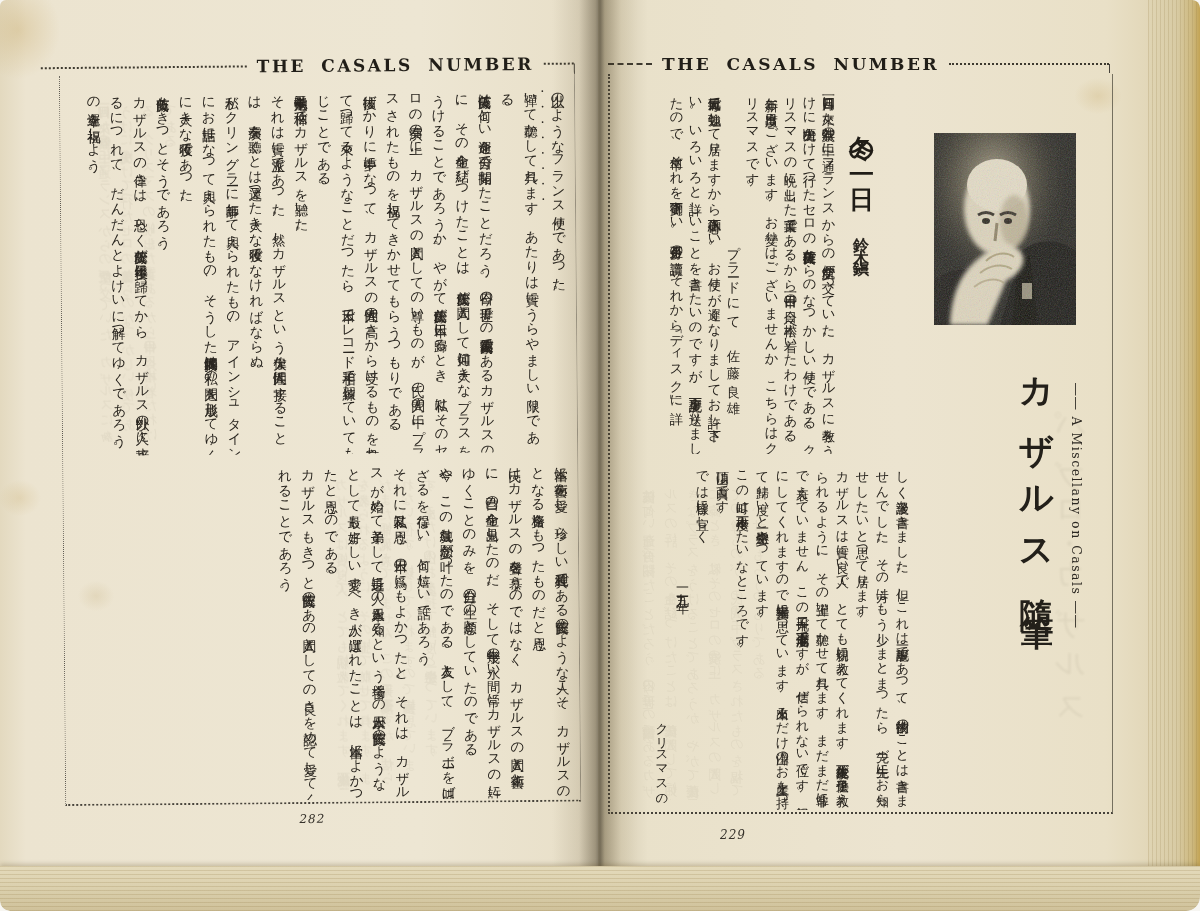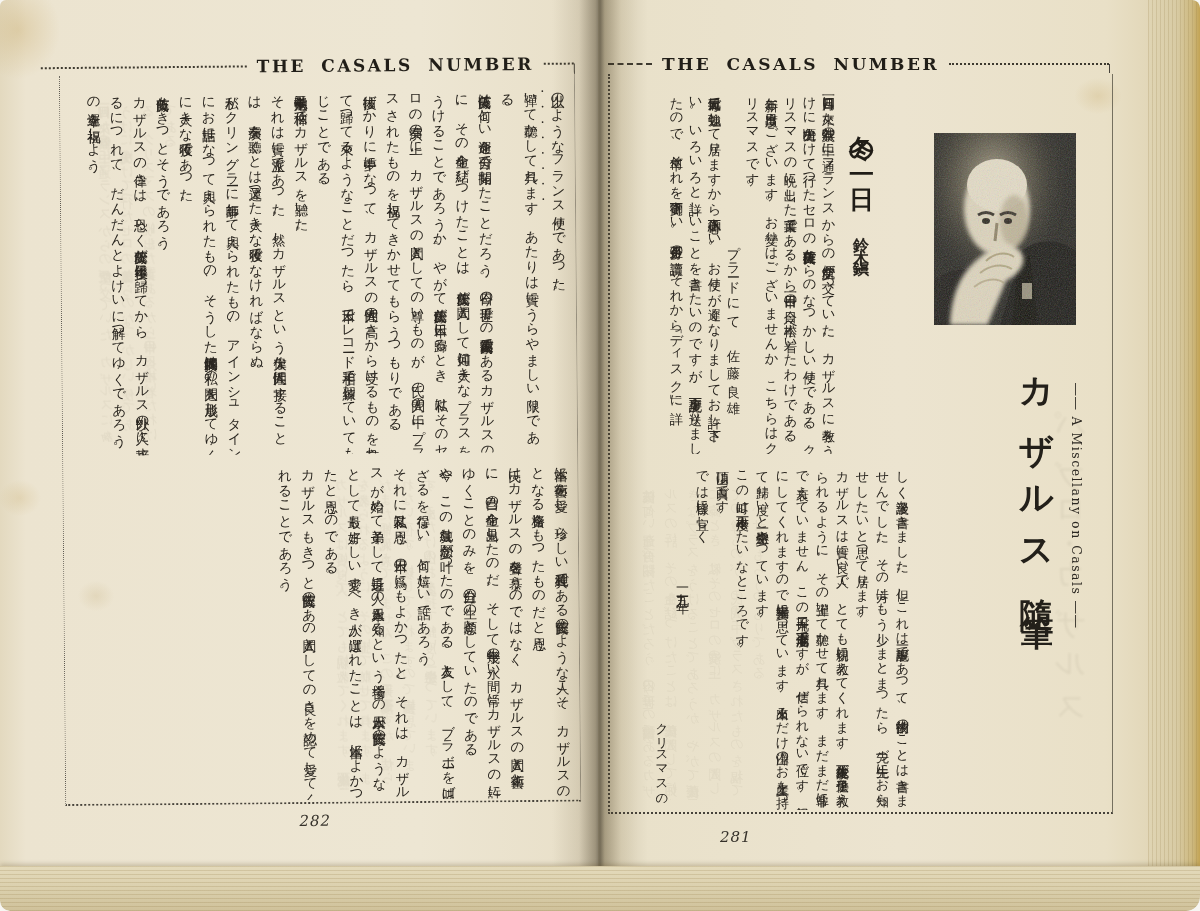--- a/index.html
+++ b/index.html
@@ -104,21 +104,21 @@
   }
   .main-subtitle{
     writing-mode:vertical-rl;text-orientation:mixed;
     font-size:12.5px;letter-spacing:1.5px;color:#2c2822;margin-top:30px;white-space:nowrap;
     font-family:"DejaVu Serif","Liberation Serif",serif;
   }
 
   
   .pagenum{
     position:absolute;font-family:"DejaVu Serif","Liberation Serif",serif;
-    font-style:italic;font-size:15px;letter-spacing:1px;color:#35312a;z-index:3;
+    font-style:italic;font-size:12px;letter-spacing:1px;color:#35312a;z-index:3;
   }
   .lp-num{left:296px;top:812px;}
   .rp-num{left:122px;top:828px;}
 
   
   .bleed{
     position:absolute;writing-mode:vertical-rl;text-orientation:mixed;
     transform:scaleX(-1);opacity:.055;color:#3b3320;filter:blur(.7px);
     font-size:13px;line-height:22px;overflow:hidden;pointer-events:none;z-index:1;
   }
@@ -250,19 +250,19 @@
     <div class="band rp-bot">
         <p>しく漫談を書きました。但しこれは一般記事であつて、技術的のことは書きませんでした。その方はもう少しまとまつたら、先づ先生にお知らせしたいと思つて居ります。</p>
         <p>カザルスは實に良い人で、とても親切に教えてくれます。丁度鈴木先生が子供達を教えられるように。その上彈いて聽かせて呉れます。まだまだ非常に元氣で衰えていません。この二十九日で丁度滿七十五歳ですが、信ぜられない位です。親切にしてくれますので大變幸福に思つています。出來るだけ澤山のお土産を持つて歸り度いと一生懸命やつています。</p>
         <p>この町は丁度松本みたいなところです。</p>
         <p>山頂は眞白です。</p>
         <p>では皆樣に宜しく</p>
         <p class="date-line">一九五一年―</p>
         <p class="closing">クリスマスの夜</p>
       </div>
 
-    <div class="pagenum rp-num">281</div>
+    <div class="pagenum rp-num">229</div>
   </div>
 
   <div class="gutter"></div>
   <div class="edge-right"></div>
   <div class="edge-bottom"></div>
 </div>
 
 </body></html>

